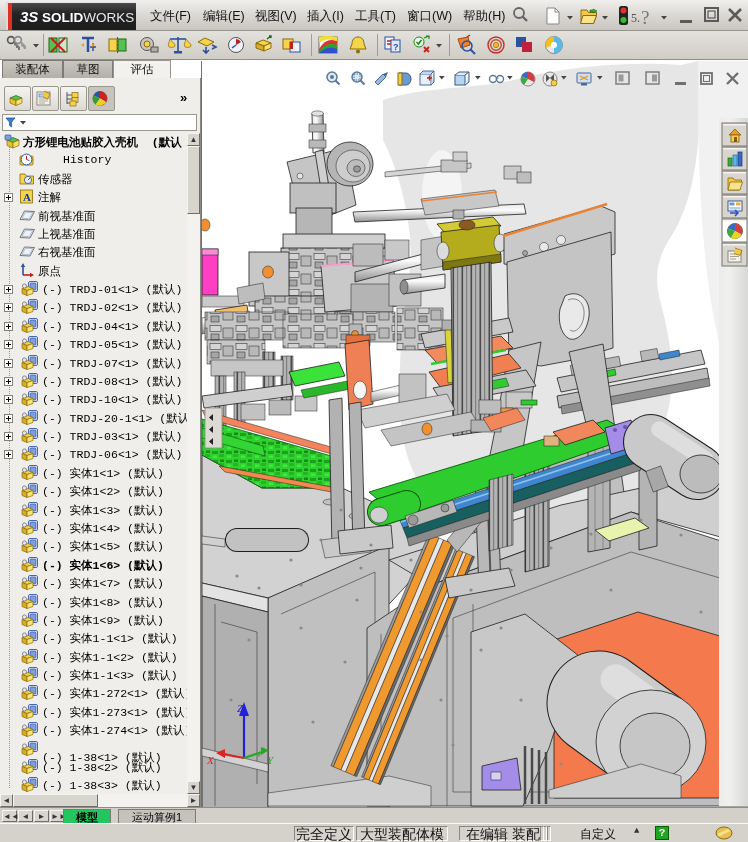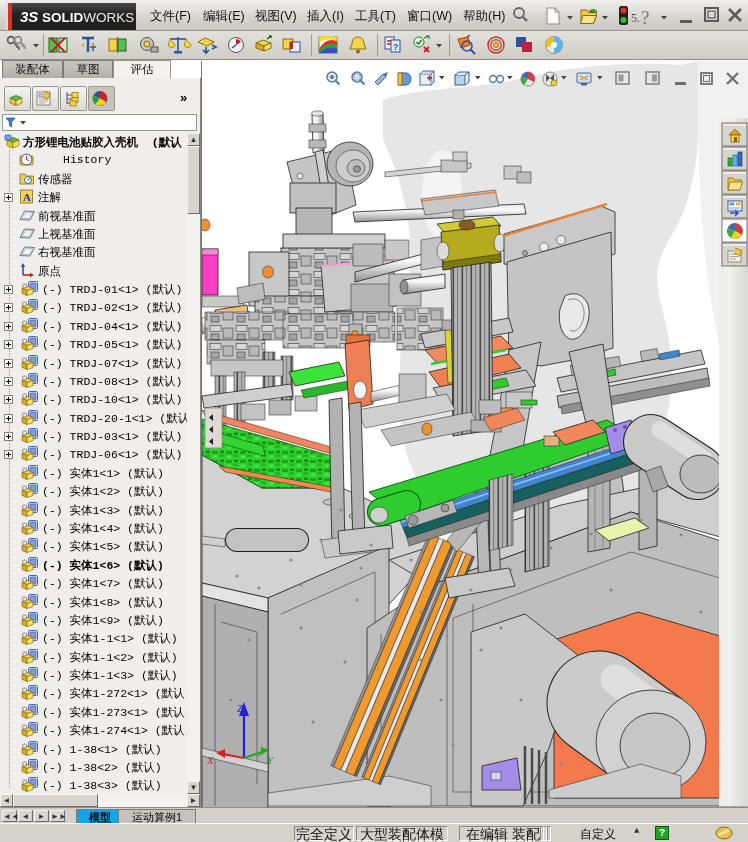--- a/index.html
+++ b/index.html
@@ -936,21 +936,21 @@
             <path d="M7,9.5 L13,7.5 L13,12.5 L7,14.5 Z" fill="#f8e470" stroke="#8a6a10" stroke-width="0.7"></path>
             <circle cx="4.5" cy="5" r="2.1" fill="#e8e8e8" stroke="#666" stroke-width="0.7"></circle>
           </svg><span style="left:42px;">(-) 实体1-274&lt;1&gt; (默认)</span></div>
 <div class="tr" style="top:607px"><svg width="18" height="17" style="left:20px;top:1px">
             <rect x="8.5" y="0.5" width="9" height="10" rx="1.5" fill="#eef2fa" stroke="#4a66b0"></rect>
             <rect x="10" y="2" width="6" height="7" rx="1" fill="#7b9fe0" stroke="#31519a" stroke-width="0.7"></rect>
             <path d="M2,7.5 L8,5.5 L13,7.5 L7,9.5 Z" fill="#f4d44a" stroke="#8a6a10" stroke-width="0.7"></path>
             <path d="M2,7.5 L2,12.5 L7,14.5 L7,9.5 Z" fill="#d8ae26" stroke="#8a6a10" stroke-width="0.7"></path>
             <path d="M7,9.5 L13,7.5 L13,12.5 L7,14.5 Z" fill="#f8e470" stroke="#8a6a10" stroke-width="0.7"></path>
             <circle cx="4.5" cy="5" r="2.1" fill="#e8e8e8" stroke="#666" stroke-width="0.7"></circle>
-          </svg><span style="left:42px;">(-) 1-38&lt;1&gt; (默认)</span></div>
+          </svg><span style="left:42px;margin-top:8px;">(-) 1-38&lt;1&gt; (默认)</span></div>
 <div class="tr" style="top:625px"><svg width="18" height="17" style="left:20px;top:1px">
             <rect x="8.5" y="0.5" width="9" height="10" rx="1.5" fill="#eef2fa" stroke="#4a66b0"></rect>
             <rect x="10" y="2" width="6" height="7" rx="1" fill="#7b9fe0" stroke="#31519a" stroke-width="0.7"></rect>
             <path d="M2,7.5 L8,5.5 L13,7.5 L7,9.5 Z" fill="#f4d44a" stroke="#8a6a10" stroke-width="0.7"></path>
             <path d="M2,7.5 L2,12.5 L7,14.5 L7,9.5 Z" fill="#d8ae26" stroke="#8a6a10" stroke-width="0.7"></path>
             <path d="M7,9.5 L13,7.5 L13,12.5 L7,14.5 Z" fill="#f8e470" stroke="#8a6a10" stroke-width="0.7"></path>
             <circle cx="4.5" cy="5" r="2.1" fill="#e8e8e8" stroke="#666" stroke-width="0.7"></circle>
           </svg><span style="left:42px;">(-) 1-38&lt;2&gt; (默认)</span></div>
 <div class="tr" style="top:643px"><svg width="18" height="17" style="left:20px;top:1px">
             <rect x="8.5" y="0.5" width="9" height="10" rx="1.5" fill="#eef2fa" stroke="#4a66b0"></rect>
@@ -971,21 +971,21 @@
     <div class="sbtn" style="left:0;top:0;width:13px;height:13px">◄</div>
     <div class="sbtn" style="left:187px;top:0;width:13px;height:13px">►</div>
     <div class="sbtn" style="left:13px;top:0;width:85px;height:13px"></div>
   </div>
 </div>
 <div id="mmbar">
   <div class="sbtn" style="left:2px;top:2px;width:15px;height:12px">◄◄</div>
   <div class="sbtn" style="left:18px;top:2px;width:15px;height:12px">◄</div>
   <div class="sbtn" style="left:34px;top:2px;width:15px;height:12px">►</div>
   <div class="sbtn" style="left:50px;top:2px;width:15px;height:12px">►►</div>
-  <div class="mtab" style="left:76px;width:48px;background:#0ea5e9;font-weight:bold">模型</div>
+  <div class="mtab" style="left:63px;width:48px;background:#22c55e;font-weight:bold">模型</div>
   <div class="mtab" style="left:118px;width:78px;background:#c5c2bc">运动算例1</div>
 </div>
 <div id="status">
   <div class="spanel" style="left:294px;width:60px">完全定义</div>
   <div class="spanel" style="left:356px;width:92px">大型装配体模式</div>
   <div class="spanel" style="left:459px;width:88px">在编辑 装配体</div>
   <div class="spanel" style="left:540px;width:4px"></div>
   <div class="spanel" style="left:547px;width:4px"></div>
   <span style="position:absolute;left:580px;top:2px;font-family:'Liberation Sans';font-size:12px">自定义</span>
   <span style="position:absolute;left:634px;top:2px;font-size:9px;color:#333">▲</span>

